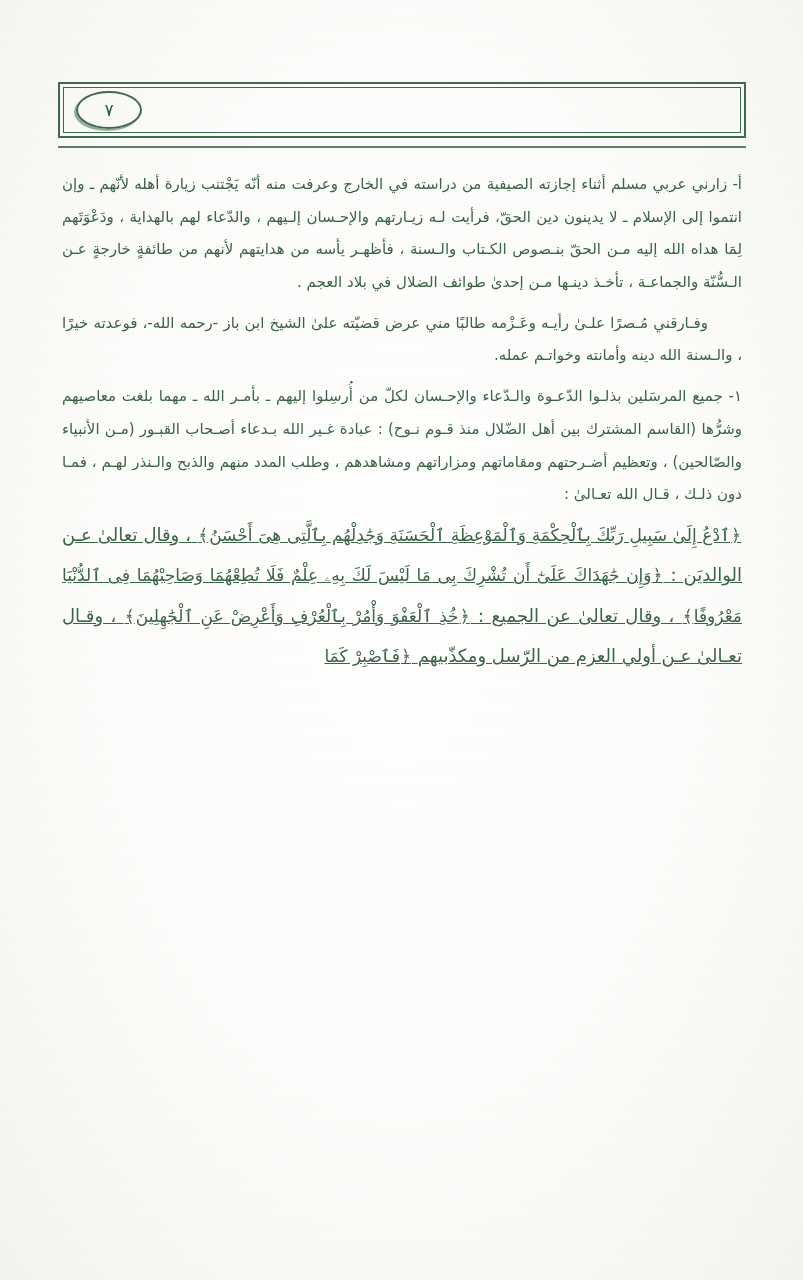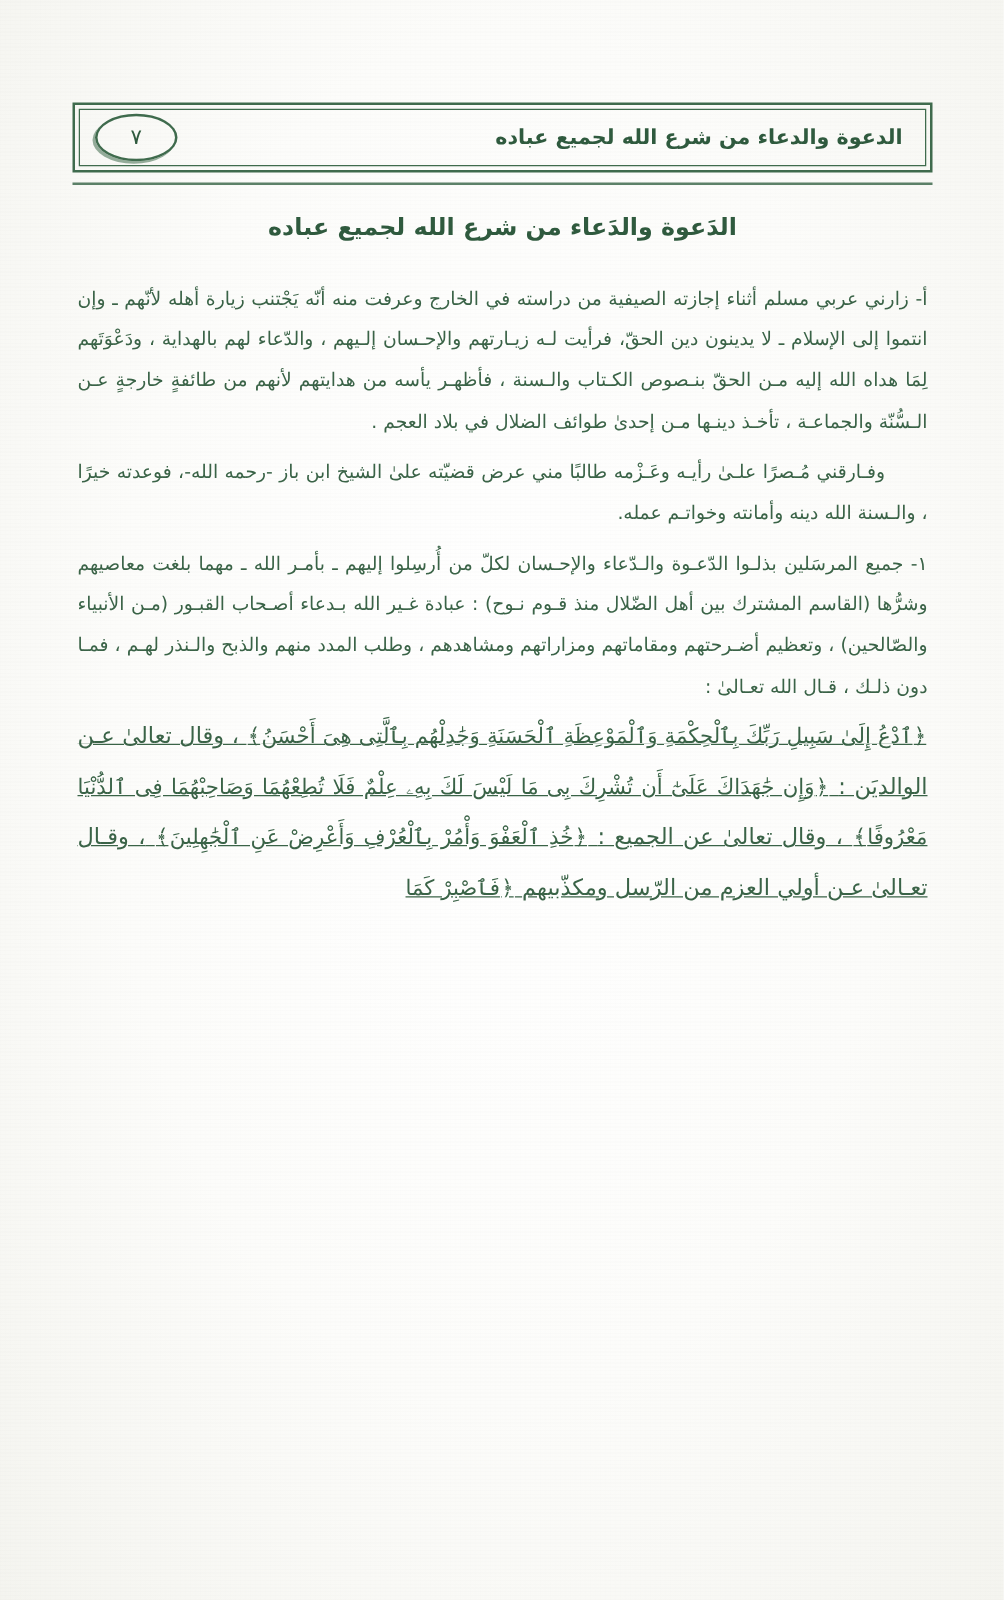--- a/index.html
+++ b/index.html
@@ -133,28 +133,26 @@
 
 <div class="paper"></div>
 
 <div class="page">
 
   <div class="header">
     <div class="header-inner">
       <div class="page-num-badge">
         <span class="page-num">٧</span>
       </div>
-      <div class="running-head">الدعوة والدعاء من شرع الله لجميع عباده</div>
     </div>
   </div>
   <div class="header-baseline"></div>
 
   <div class="content">
 
-    <h1 class="doc-title">الدَعوة والدَعاء من شرع الله لجميع عباده</h1>
 
     <p class="para noindent">أ- زارني عربي مسلم أثناء إجازته الصيفية من دراسته في الخارج وعرفت منه أنّه يَجْتنب زيارة أهله لأنّهم ـ وإن انتموا إلى الإسلام ـ لا يدينون دين الحقّ، فرأيت لـه زيـارتهم والإحـسان إلـيهم ، والدّعاء لهم بالهداية ، ودَعْوَتَهم لِمَا هداه الله إليه مـن الحقّ بنـصوص الكـتاب والـسنة ، فأظهـر يأسه من هدايتهم لأنهم من طائفةٍ خارجةٍ عـن الـسُّنّة والجماعـة ، تأخـذ دينـها مـن إحدىٰ طوائف الضلال في بلاد العجم .</p>
 
     <p class="para">وفـارقني مُـصرًا علـىٰ رأيـه وعَـزْمه طالبًا مني عرض قضيّته علىٰ الشيخ ابن باز -رحمه الله-، فوعدته خيرًا ، والـسنة الله دينه وأمانته وخواتـم عمله.</p>
 
 
     <p class="para noindent tight">١- جميع المرسَلين بذلـوا الدّعـوة والـدّعاء والإحـسان لكلّ من أُرسِلوا إليهم ـ بأمـر الله ـ مهما بلغت معاصيهم وشرُّها (القاسم المشترك بين أهل الضّلال منذ قـوم نـوح) : عبادة غـير الله بـدعاء أصـحاب القبـور (مـن الأنبياء والصّالحين) ، وتعظيم أضـرحتهم ومقاماتهم ومزاراتهم ومشاهدهم ، وطلب المدد منهم والذبح والـنذر لهـم ، فمـا دون ذلـك ، قـال الله تعـالىٰ :</p>
 
     <p class="blk-quran"><span class="brk">﴿</span><span class="verse">ٱدْعُ إِلَىٰ سَبِيلِ رَبِّكَ بِٱلْحِكْمَةِ وَٱلْمَوْعِظَةِ ٱلْحَسَنَةِ وَجَٰدِلْهُم بِٱلَّتِى هِىَ أَحْسَنُ</span><span class="brk">﴾</span> <span>، وقال تعالىٰ عـن الوالديَن :</span> <span class="brk">﴿</span><span class="verse">وَإِن جَٰهَدَاكَ عَلَىٰٓ أَن تُشْرِكَ بِى مَا لَيْسَ لَكَ بِهِۦ عِلْمٌ فَلَا تُطِعْهُمَا وَصَاحِبْهُمَا فِى ٱلدُّنْيَا مَعْرُوفًا</span><span class="brk">﴾</span> <span>، وقال تعالىٰ عن الجميع :</span> <span class="brk">﴿</span><span class="verse">خُذِ ٱلْعَفْوَ وَأْمُرْ بِٱلْعُرْفِ وَأَعْرِضْ عَنِ ٱلْجَٰهِلِينَ</span><span class="brk">﴾</span> <span>، وقـال تعـالىٰ عـن أولي العزم من الرّسل ومكذّبيهم</span> <span class="brk">﴿</span><span class="verse">فَٱصْبِرْ كَمَا</span></p>
 

